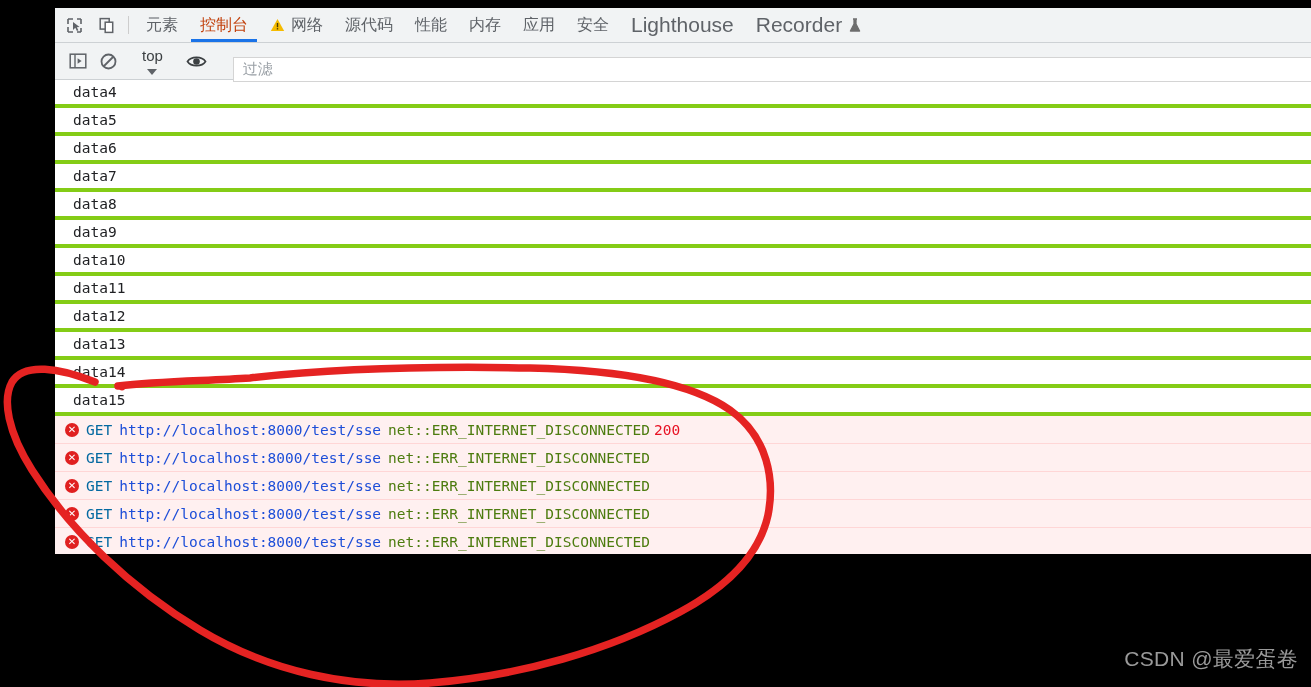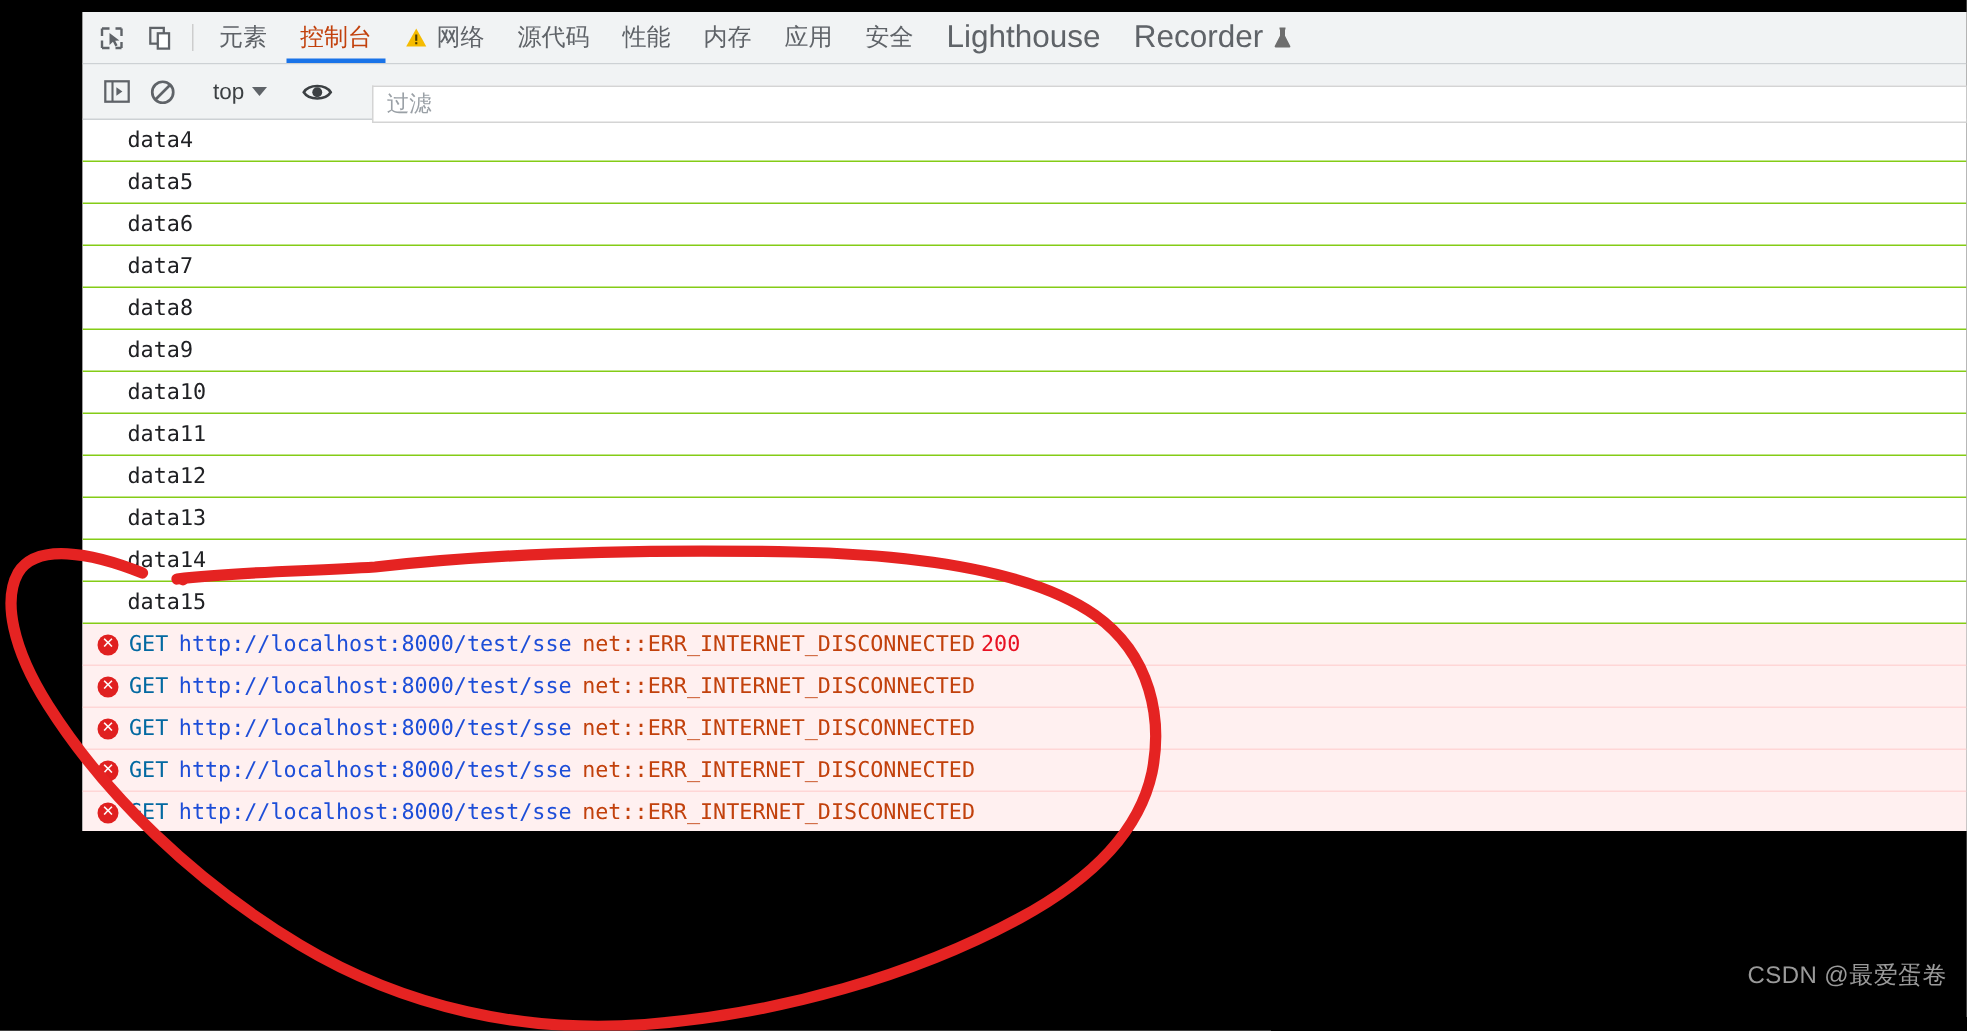--- a/index.html
+++ b/index.html
@@ -89,20 +89,21 @@
   }
   .fb-icon:first-child { margin-left: 8px; }
   .ctx-select {
     display: flex;
     align-items: center;
     gap: 5px;
     font-size: 15px;
     color: #3c4043;
     padding: 0 6px;
     cursor: pointer;
+    flex-direction: column;
   }
   .caret {
     width: 0; height: 0;
     border-left: 5px solid transparent;
     border-right: 5px solid transparent;
     border-top: 6px solid #5f6368;
   }
   .filter-input {
     flex: 1;
     height: 25px;
@@ -121,24 +122,24 @@
     margin-top: 16px;
   }
 
   
   .console-body {
     background: #ffffff;
   }
   .log-row {
     height: 28px;
     box-sizing: border-box;
-    border-bottom: 1px solid #84cc16;
-    display: flex;
-    align-items: center;
-    padding-left: 30px;
+    border-bottom: 4px solid #84cc16;
+    display: flex;
+    align-items: center;
+    padding-left: 18px;
     font-family: "DejaVu Sans Mono", monospace;
     font-size: 14.5px;
     color: #202124;
     white-space: nowrap;
   }
   .err-row {
     height: 28px;
     box-sizing: border-box;
     background: #fff0f0;
     border-bottom: 1px solid #ffd6d6;
@@ -160,38 +161,38 @@
     font-size: 10px;
     line-height: 14px;
     text-align: center;
     font-family: "DejaVu Sans", sans-serif;
   }
   .err-method { color: #0369a1; }
   .err-url {
     color: #1d4ed8;
     cursor: pointer;
   }
-  .err-msg { color: #c2410c; }
+  .err-msg { color: #4d7c0f; }
   .err-code { color: #e81123; margin-left: -3px; }
 
   
   #annotation {
     position: absolute;
     left: 0; top: 0;
     width: 1311px; height: 687px;
     pointer-events: none;
   }
 
   
   #watermark {
     position: absolute;
     right: 13px;
-    bottom: 26px;
+    bottom: 14px;
     color: #9a9a9a;
-    font-size: 16px;
+    font-size: 21px;
     font-family: "Liberation Sans", sans-serif;
     letter-spacing: 0.3px;
   }
 </style>
 </head>
 <body>
 
 <div id="devtools">
 
   <div class="tabstrip">

